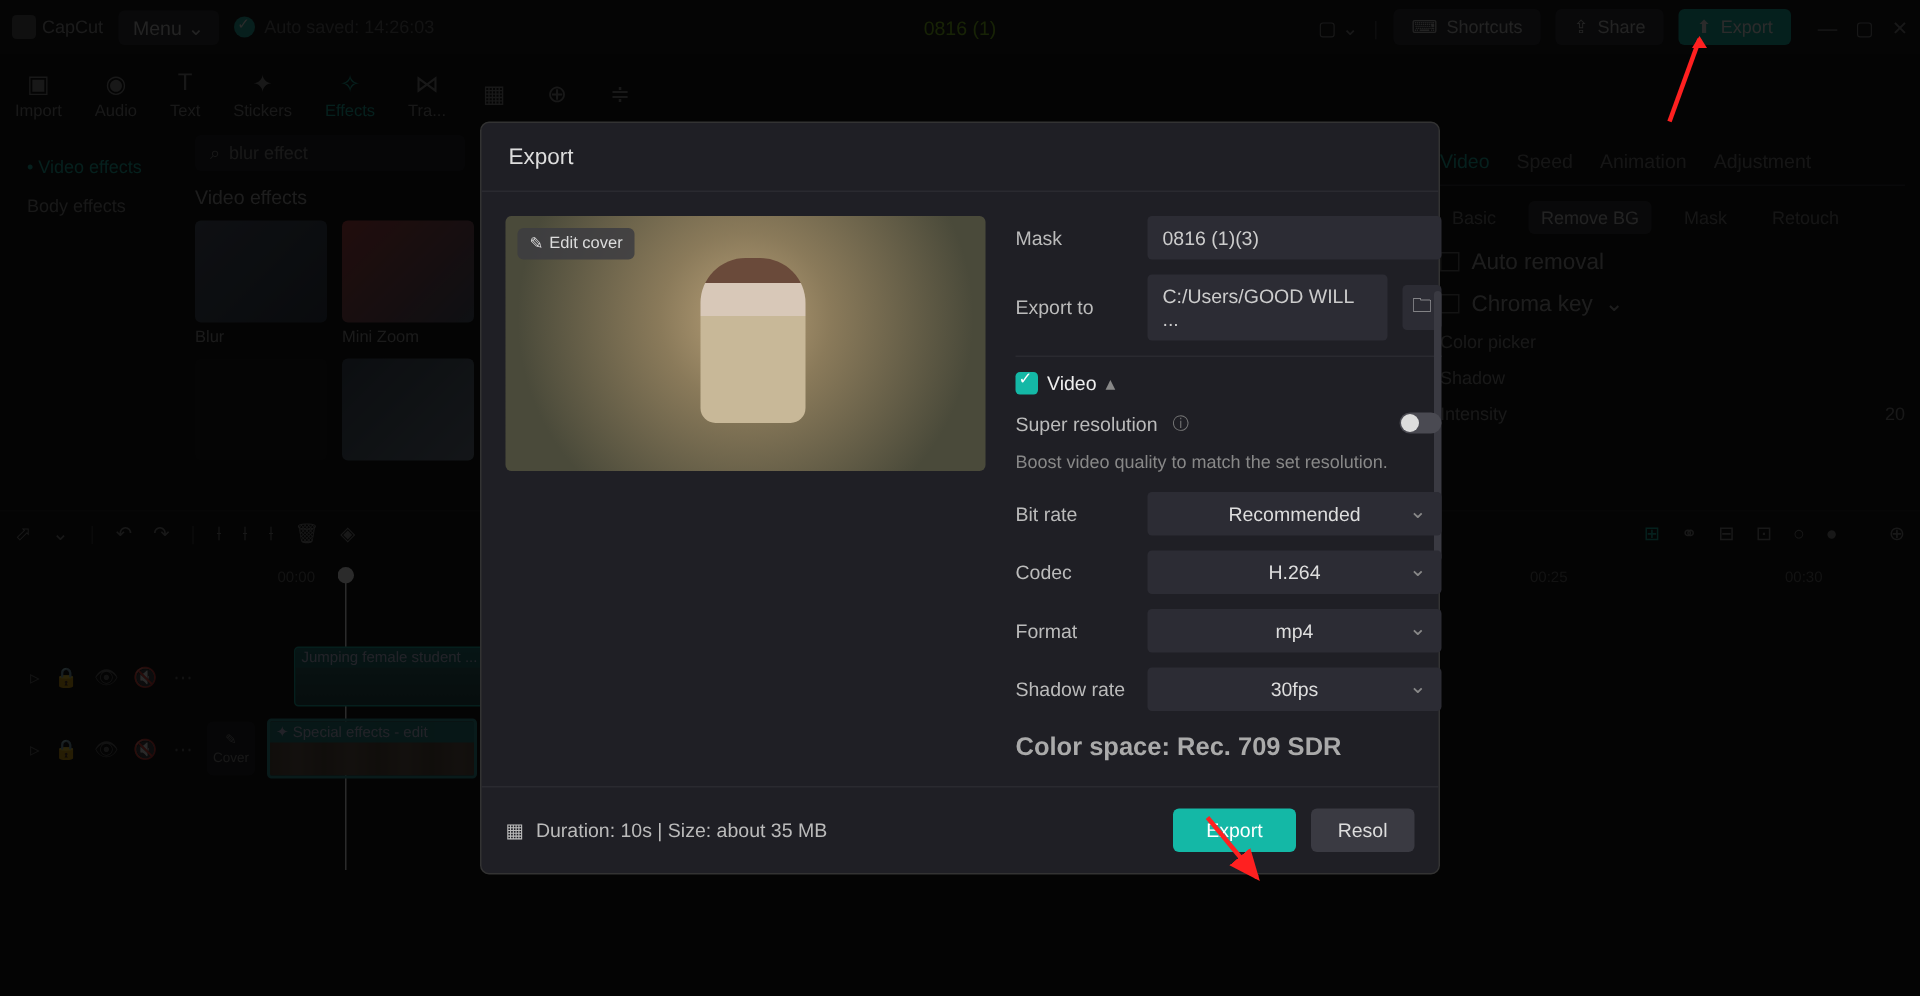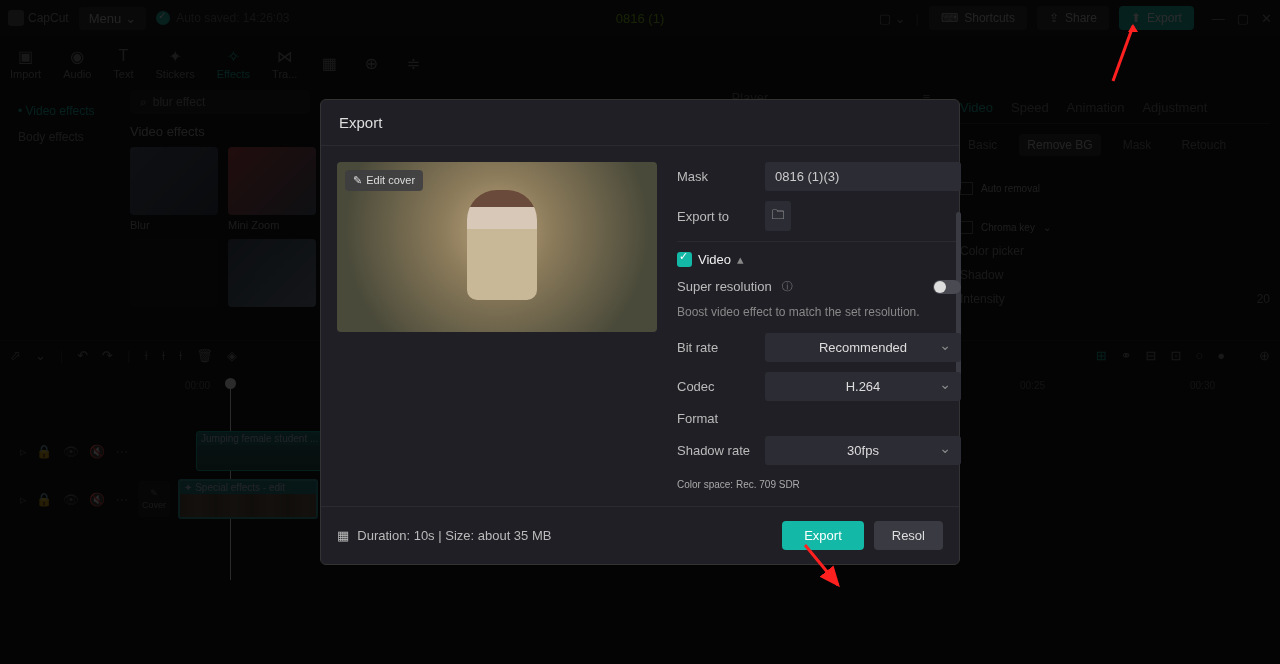--- a/index.html
+++ b/index.html
@@ -44,21 +44,21 @@
 
 .player-area { flex: 1; display: flex; align-items: center; justify-content: center; color: #666; position: relative; }
 
 .right-panel { width: 330px; padding: 10px; }
 .right-tabs { display: flex; gap: 18px; font-size: 13px; border-bottom: 1px solid #2a2a30; padding-bottom: 8px; }
 .right-tab { color: #777; }
 .right-tab.active { color: #14b8a6; }
 .sub-tabs { display: flex; gap: 14px; margin-top: 10px; font-size: 12px; text-align: center; }
 .sub-tab { color: #777; padding: 4px 8px; }
 .sub-tab.selected { background: #2a2a30; border-radius: 4px; color: #ccc; }
-.panel-section { margin-top: 26px; display: flex; align-items: center; gap: 8px; font-size: 10px; color: #aaa; }
+.panel-section { margin-top: 10px; display: flex; align-items: center; gap: 8px; font-size: 15px; color: #aaa; }
 .panel-row { margin-top: 10px; font-size: 12px; color: #888; display: flex; align-items: center; }
 
 
 .timeline-bar { height: 30px; display: flex; align-items: center; padding: 0 10px; gap: 14px; color: #888; border-top: 1px solid #1a1a1a; }
 .timeline-area { padding: 10px; }
 .timeline-ruler { height: 18px; display: flex; gap: 80px; padding-left: 175px; font-size: 10px; color: #666; position: relative; }
 .playhead { position: absolute; left: 220px; top: 0; width: 1px; height: 200px; background: #fff; }
 .playhead::before { content: ""; position: absolute; top: -2px; left: -5px; width: 11px; height: 11px; border-radius: 50%; background: #fff; }
 .track { height: 42px; display: flex; align-items: center; margin-top: 32px; gap: 8px; }
 .track-ctrls { display: flex; gap: 10px; color: #666; font-size: 13px; width: 120px; padding-left: 10px; }
@@ -84,21 +84,21 @@
 .form-select::after { content: "⌄"; position: absolute; right: 10px; color: #888; font-size: 14px; top: 4px; }
 .folder-btn { width: 26px; height: 30px; background: #2c2c34; border-radius: 3px; display: flex; align-items: center; justify-content: center; color: #ccc; }
 .divider { height: 1px; background: #2a2a30; margin: 10px 0; }
 .section-hdr { display: flex; align-items: center; gap: 6px; color: #eee; font-size: 13px; margin-bottom: 12px; }
 .chk { width: 15px; height: 15px; background: #14b8a6; border-radius: 3px; position: relative; }
 .chk::after { content: "✓"; position: absolute; top: -2px; left: 2px; font-size: 11px; color: #fff; }
 .tooltip { position: absolute; background: #2a2a30; padding: 5px 10px; border-radius: 3px; font-size: 12px; color: #ccc; }
 .toggle { width: 28px; height: 14px; background: #4a4a52; border-radius: 7px; position: relative; }
 .toggle::after { content: ""; position: absolute; left: 1px; top: 1px; width: 12px; height: 12px; background: #ddd; border-radius: 50%; }
 .help-text { font-size: 12px; color: #888; line-height: 1.4; margin-bottom: 12px; }
-.color-space { font-size: 10px; color: #aaa; margin-top: 14px; }
+.color-space { font-size: 17px; color: #aaa; margin-top: 14px; font-weight: bold; }
 .modal-footer { border-top: 1px solid #2a2a30; padding: 14px 16px; display: flex; align-items: center; }
 .duration-info { display: flex; align-items: center; gap: 8px; color: #bbb; font-size: 13px; }
 .footer-btns { margin-left: auto; display: flex; gap: 10px; }
 .btn-primary { background: #14b8a6; color: #fff; padding: 7px 22px; border-radius: 4px; font-size: 13px; }
 .btn-secondary { background: #3a3a42; color: #ddd; padding: 7px 18px; border-radius: 4px; font-size: 13px; }
 .scrollbar { position: absolute; right: 0; top: 50px; width: 5px; height: 180px; background: #3a3a42; border-radius: 3px; }
 
 
 .arrow { position: absolute; pointer-events: none; }
 .arrow svg { overflow: visible; }
@@ -323,50 +323,54 @@
         </div>
       </div>
       <div class="form" style="position:relative">
         <div class="scrollbar"></div>
         <div class="form-row">
           <div class="form-label">Mask</div>
           <input class="form-input" value="0816 (1)(3)" style="">
         </div>
         <div class="form-row">
           <div class="form-label">Export to</div>
+          <div class="form-input" style="flex:1">C:/Users/GOOD WILL ...</div>
           <div class="folder-btn">
               <span>🗀</span>
             </div>
         </div>
         <div class="divider"></div>
         <div class="section-hdr">
           <div class="chk"></div>
           <span style="font-weight:500">Video</span>
           <span style="color:#888">▴</span>
         </div>
         <div class="form-row">
           <div class="form-label" style="width:auto">Super resolution</div>
           <span style="color:#777;font-size:11px">ⓘ</span>
           <div style="margin-left:auto" class="toggle"></div>
         </div>
-        <div class="help-text">Boost video effect to match the set resolution.</div>
+        <div class="help-text">Boost video quality to match the set resolution.</div>
         <div class="form-row">
           <div class="form-label">Bit rate</div>
           <div class="form-select">
               <span style="font-weight:500">Recommended</span>
             </div>
         </div>
         <div class="form-row">
           <div class="form-label">Codec</div>
           <div class="form-select">
               <span style="font-weight:500">H.264</span>
             </div>
         </div>
         <div class="form-row">
           <div class="form-label">Format</div>
+          <div class="form-select">
+              <span style="font-weight:500">mp4</span>
+            </div>
         </div>
         <div class="form-row">
           <div class="form-label">Shadow rate</div>
           <div class="form-select">
               <span style="font-weight:500">30fps</span>
             </div>
         </div>
         <div class="color-space">Color space: Rec. 709 SDR</div>
       </div>
     </div>

